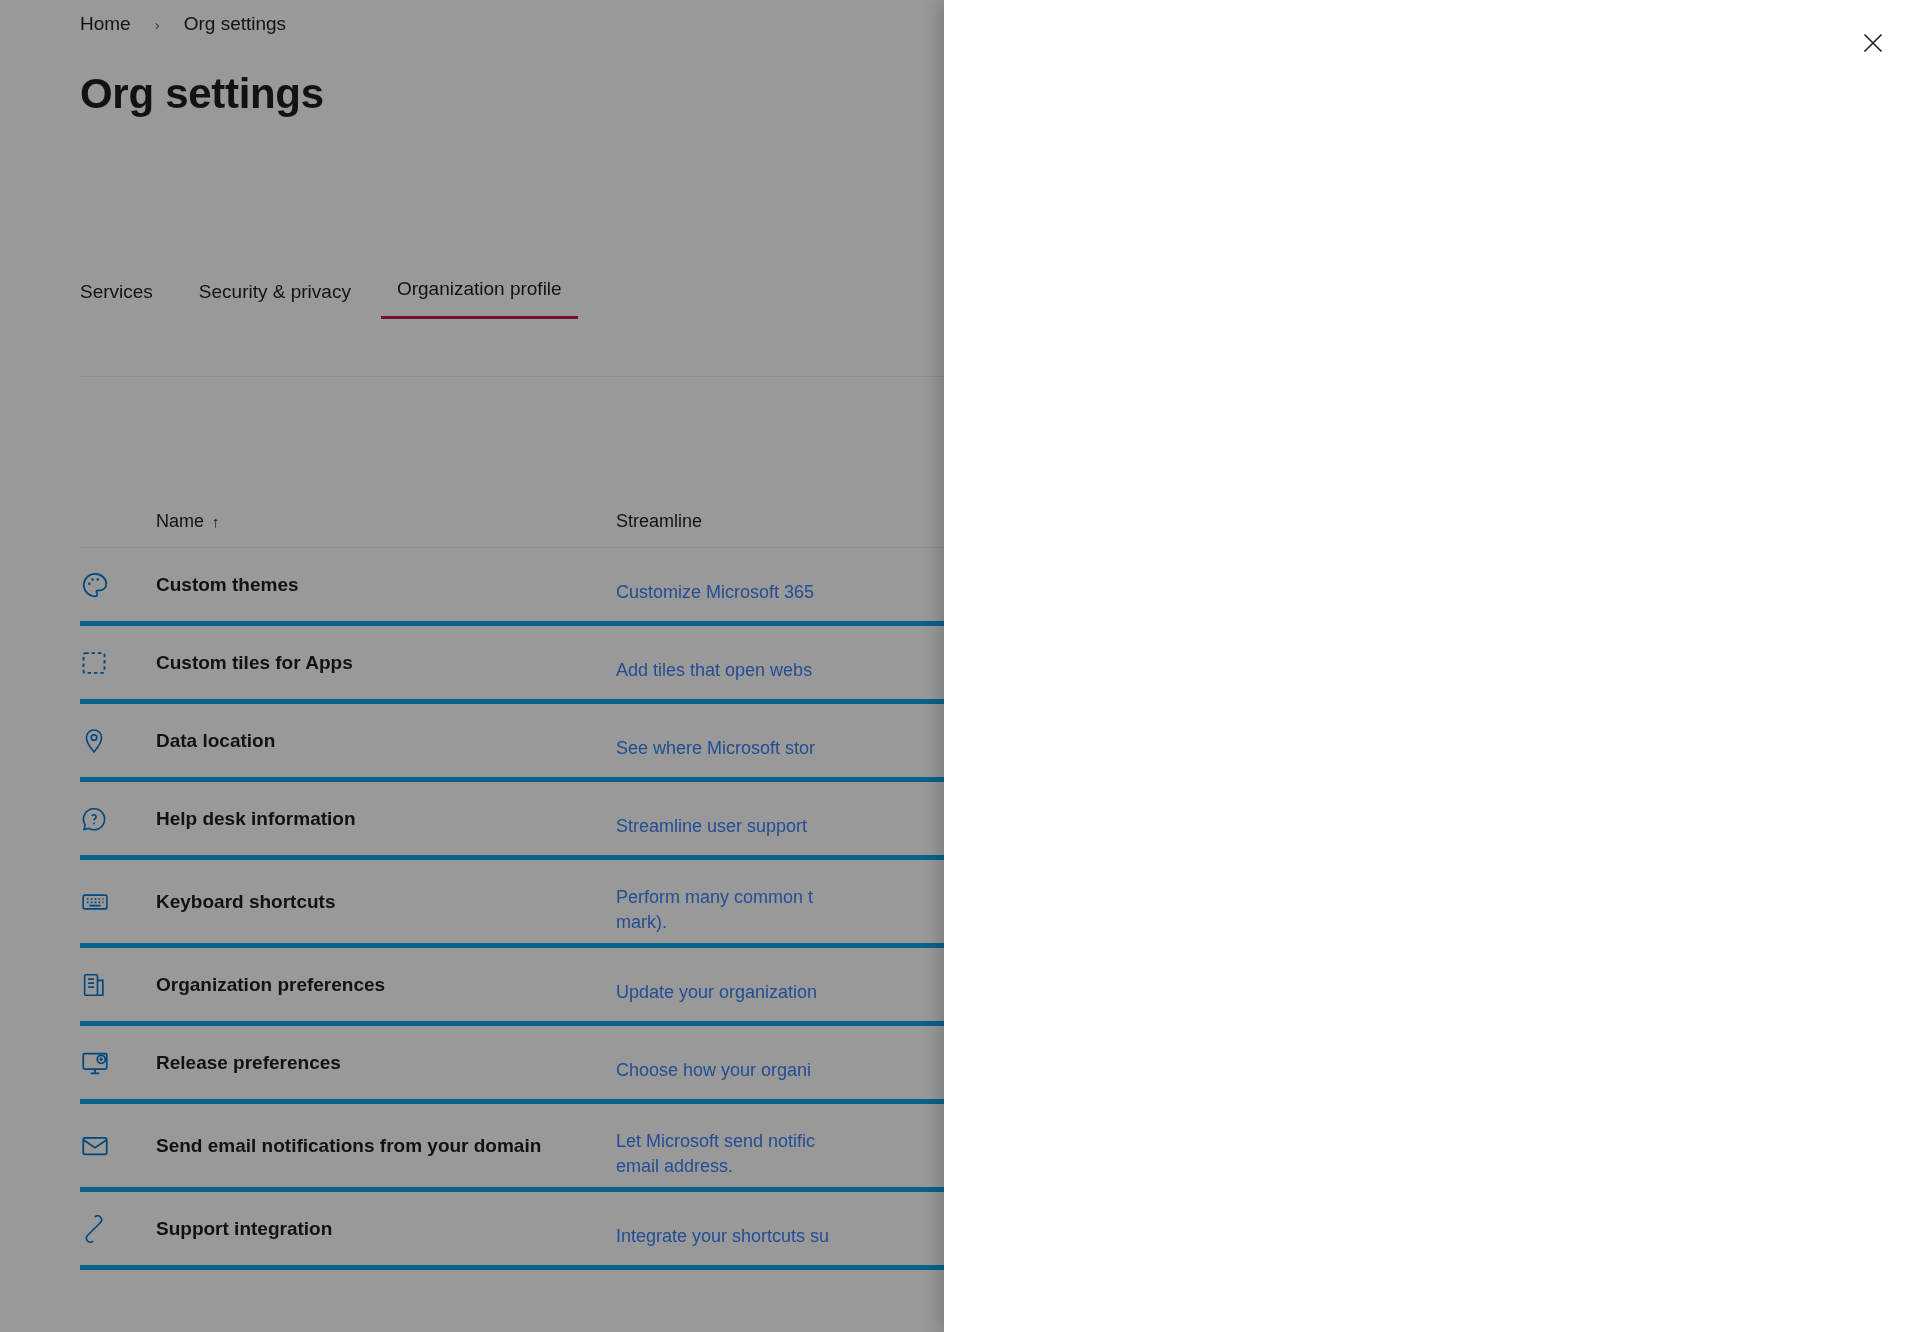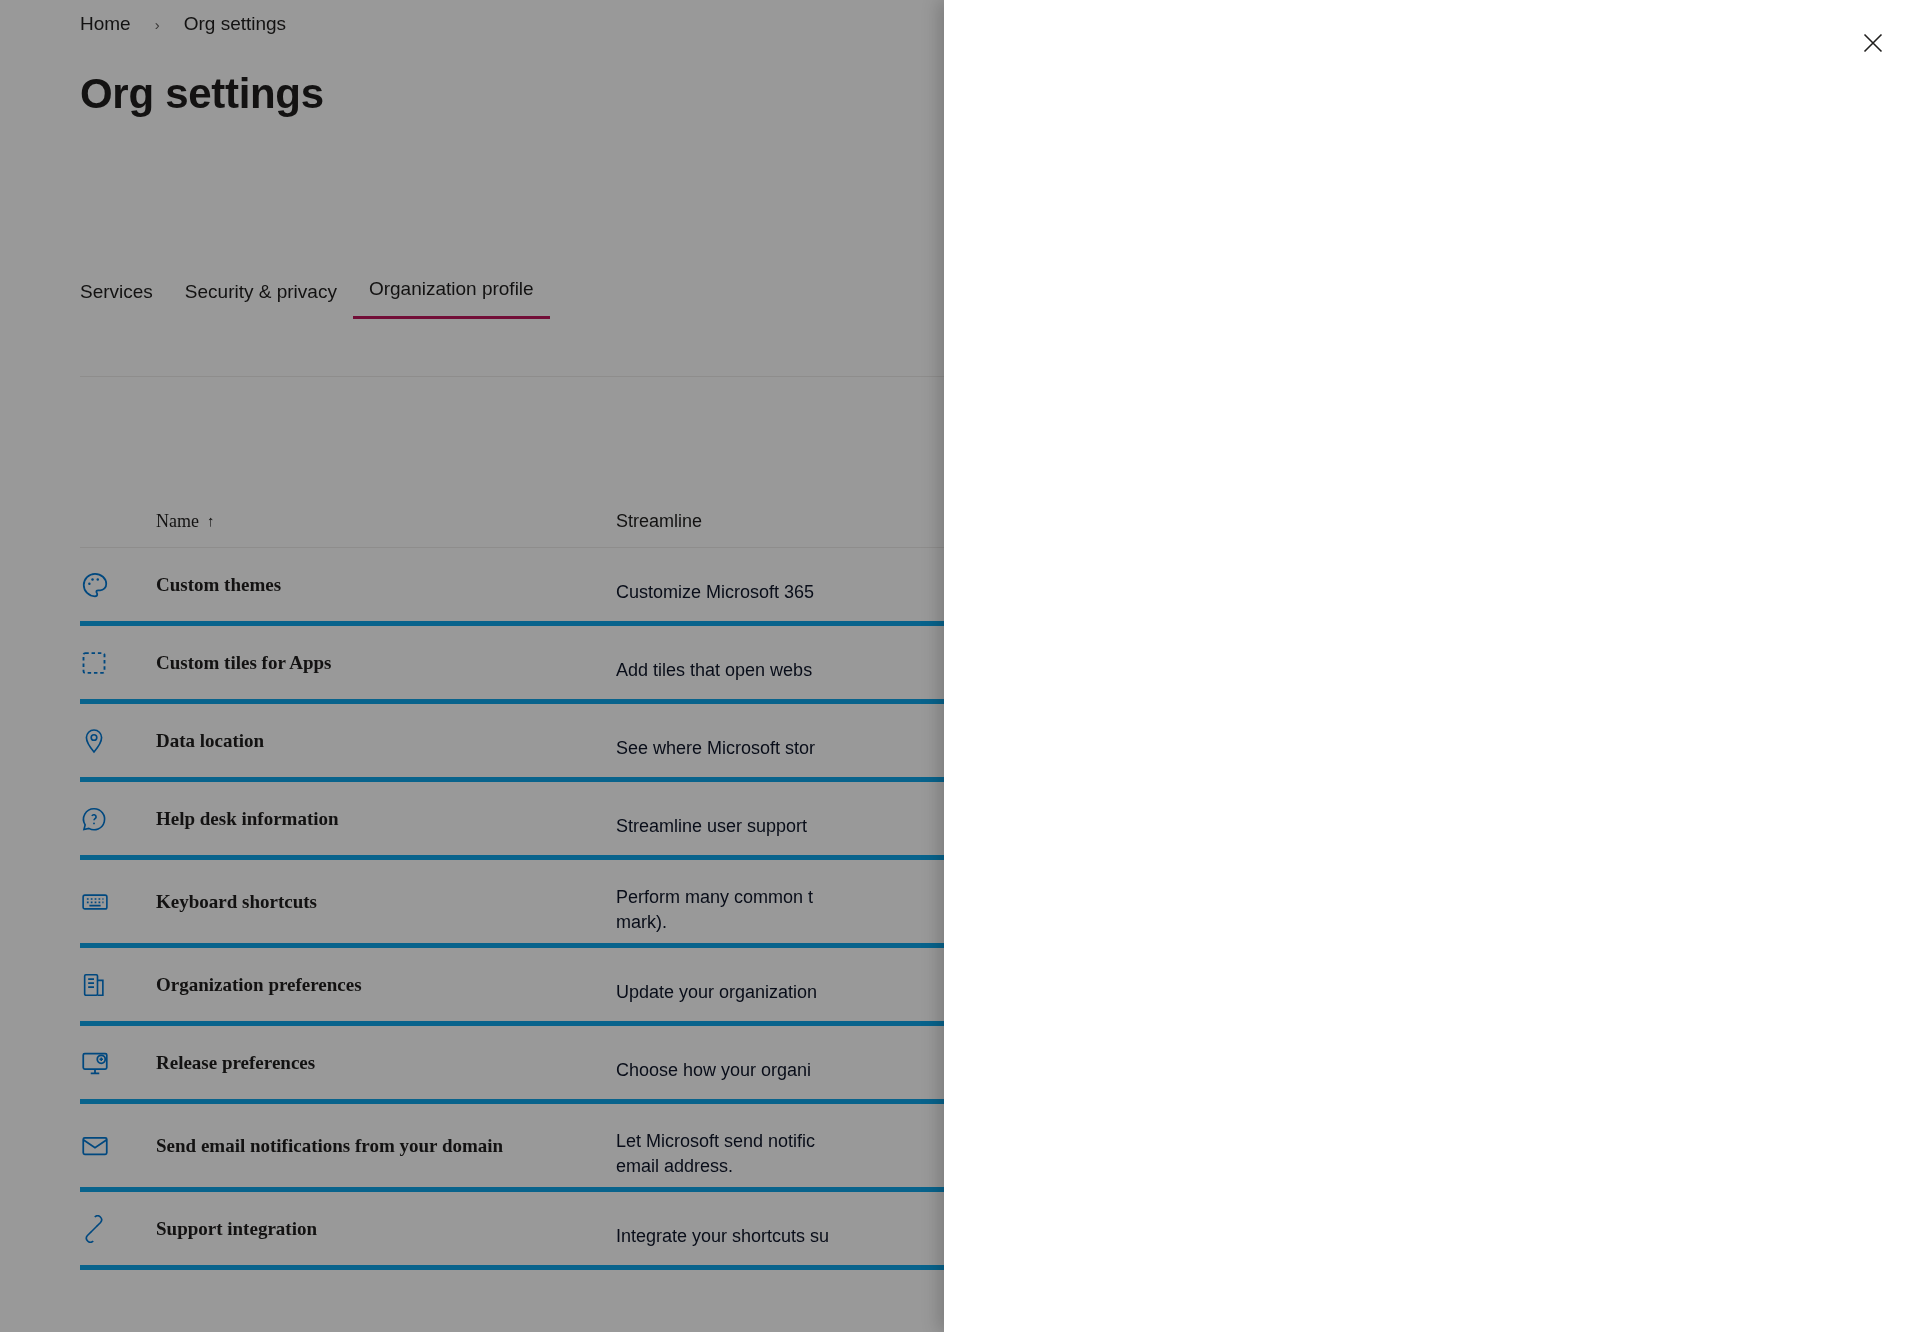--- a/index.html
+++ b/index.html
@@ -37,51 +37,51 @@
   .breadcrumb .sep { color: #605e5c; font-size: 15px; }
 
   .page-title {
     position: absolute; left: 80px; top: 70px;
     font-size: 42px; font-weight: bold; color: #201f1e;
     letter-spacing: -0.3px;
   }
 
   .tabs {
     position: absolute; left: 80px; top: 278px;
-    display: flex; align-items: flex-end; gap: 0px;
+    display: flex; align-items: flex-end; gap: 14px;
   }
   .tab {
     font-size: 19px; color: #201f1e;
     padding: 0 16px 16px 16px;
     cursor: pointer; white-space: nowrap;
   }
   .tab.selected { font-weight: normal; border-bottom: 3px solid #be185d; }
   .tabs-underline {
     position: absolute; left: 80px; top: 376px;
     width: 864px; height: 1px; background: #edebe9;
   }
 
   .table { position: absolute; left: 80px; top: 496px; width: 864px; }
   .table-head {
     display: flex; align-items: center;
     height: 52px;
     font-size: 18px; color: #201f1e;
     border-bottom: 1px solid #edebe9;
   }
   .col-icon { width: 76px; flex: none; }
-  .col-name { width: 460px; flex: none; display: flex; align-items: center; gap: 8px; font-family: Liberation Serif, serif; }
+  .col-name { width: 460px; flex: none; display: flex; align-items: center; gap: 8px; }
   .col-desc { flex: 1; }
   .table-row {
     display: flex; align-items: center;
     min-height: 78px;
     border-bottom: 5px solid #0ea5e9;
     font-size: 18px; color: #201f1e;
   }
   .row-name { font-weight: bold; font-size: 19px; }
-  .row-desc { color: #0f172a; font-size: 18px; line-height: 1.35; padding-right: 4px; margin-top: 16px; }
+  .row-desc { color: #3b82f6; font-size: 18px; line-height: 1.35; padding-right: 4px; margin-top: 16px; }
   .row-icon svg { display: block; }
   .sort-arrow { font-size: 15px; }
 
   
   .panel {
     position: absolute; right: 0; top: 0;
     width: 976px; height: 1332px;
     background: #ffffff;
     box-shadow: -6px 0 16px rgba(0,0,0,0.18);
     z-index: 60;

